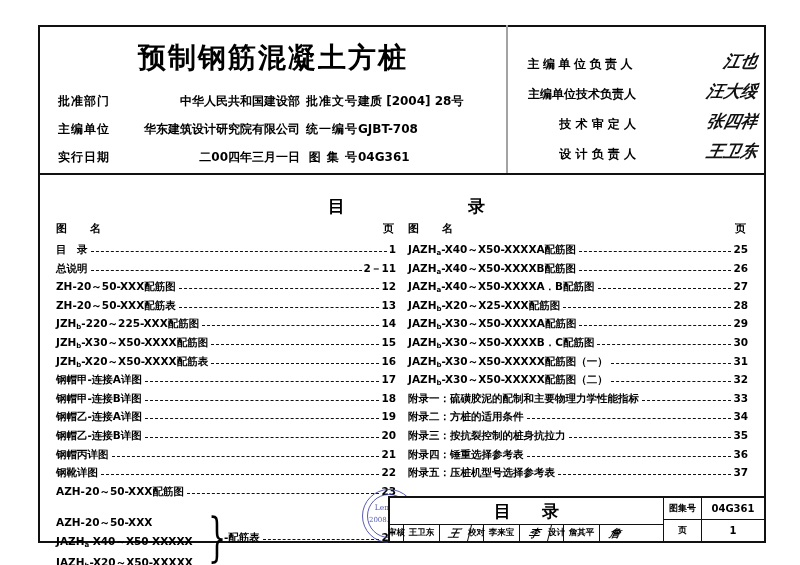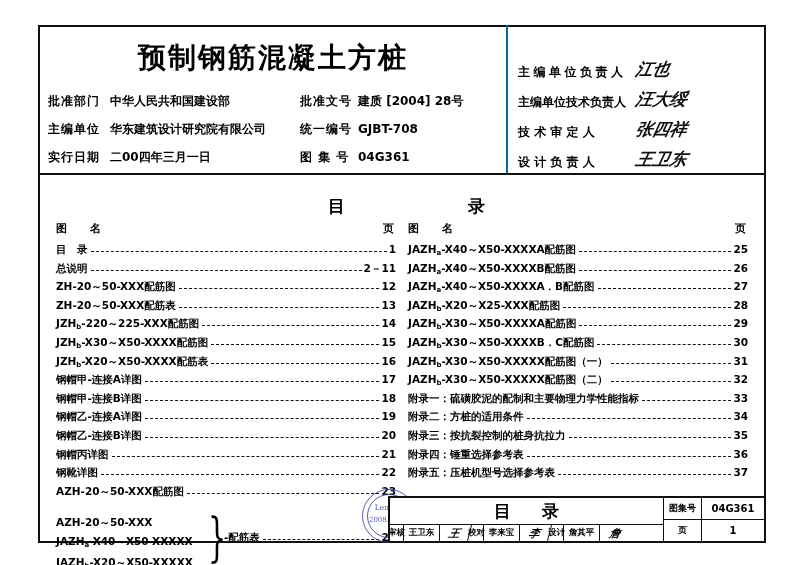--- a/index.html
+++ b/index.html
@@ -43,27 +43,28 @@
     height: 150px;
     box-sizing: border-box;
     border-bottom: 2px solid #111;
   }
   .header-left {
     position: absolute;
     left: 0; top: 0;
     width: 470px;
     height: 148px;
     box-sizing: border-box;
-    border-right: 2px solid #0369a1;
+    border-right: 2px solid #a3a3a3;
   }
   .header-right {
     position: absolute;
-    left: 470px; top: 8px;
+    left: 470px; top: 0;
     width: 248px;
     height: 148px;
+    text-align: right;
   }
 
   .doc-title {
     position: absolute;
     left: 0;
     top: 14px;
     width: 470px;
     text-align: center;
     font-family: "DejaVu Sans", "Liberation Sans", sans-serif;
     font-size: 28px;
@@ -77,20 +78,21 @@
     left: 10px;
     top: 62px;
     width: 455px;
   }
   .meta-row {
     display: flex;
     height: 28px;
     align-items: center;
     font-size: 12px;
     font-weight: bold;
+    text-align: right;
   }
   .meta-label {
     width: 62px;
     letter-spacing: 1px;
     white-space: nowrap;
   }
   .meta-value {
     width: 190px;
     white-space: nowrap;
   }

